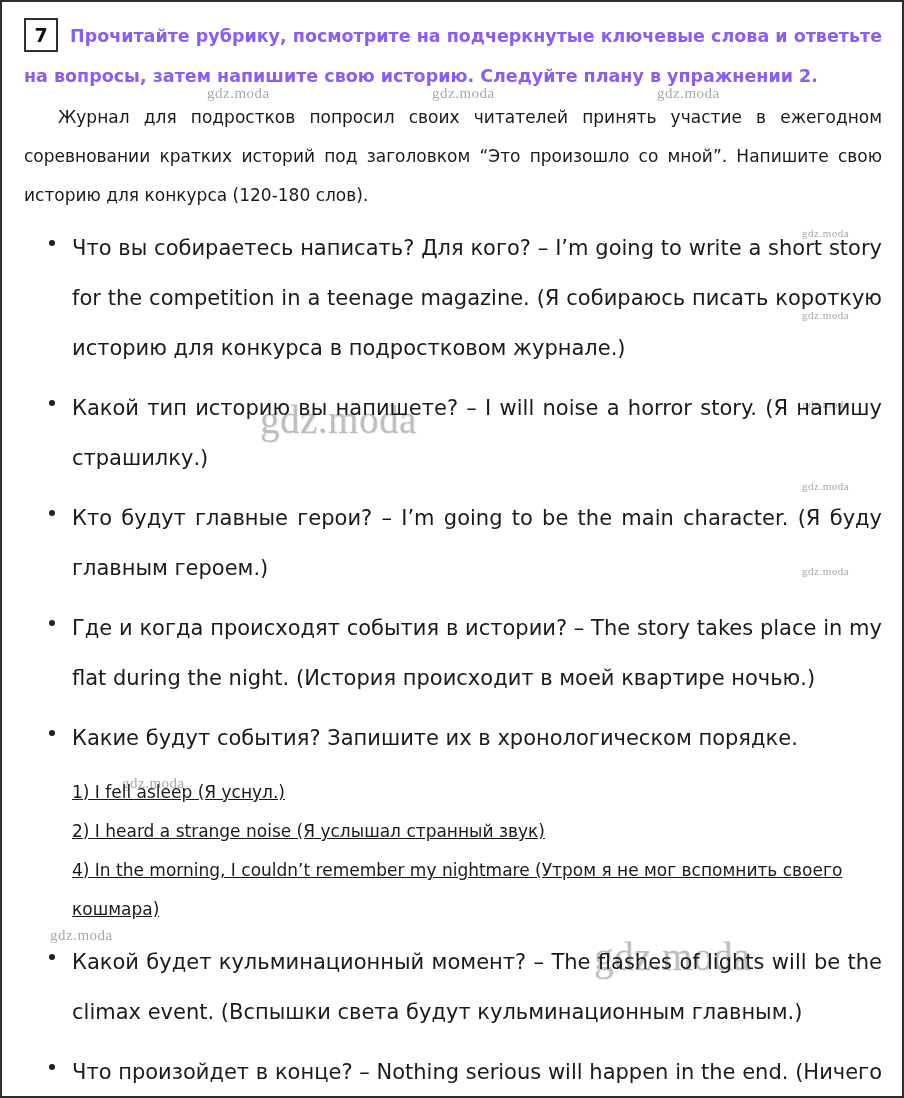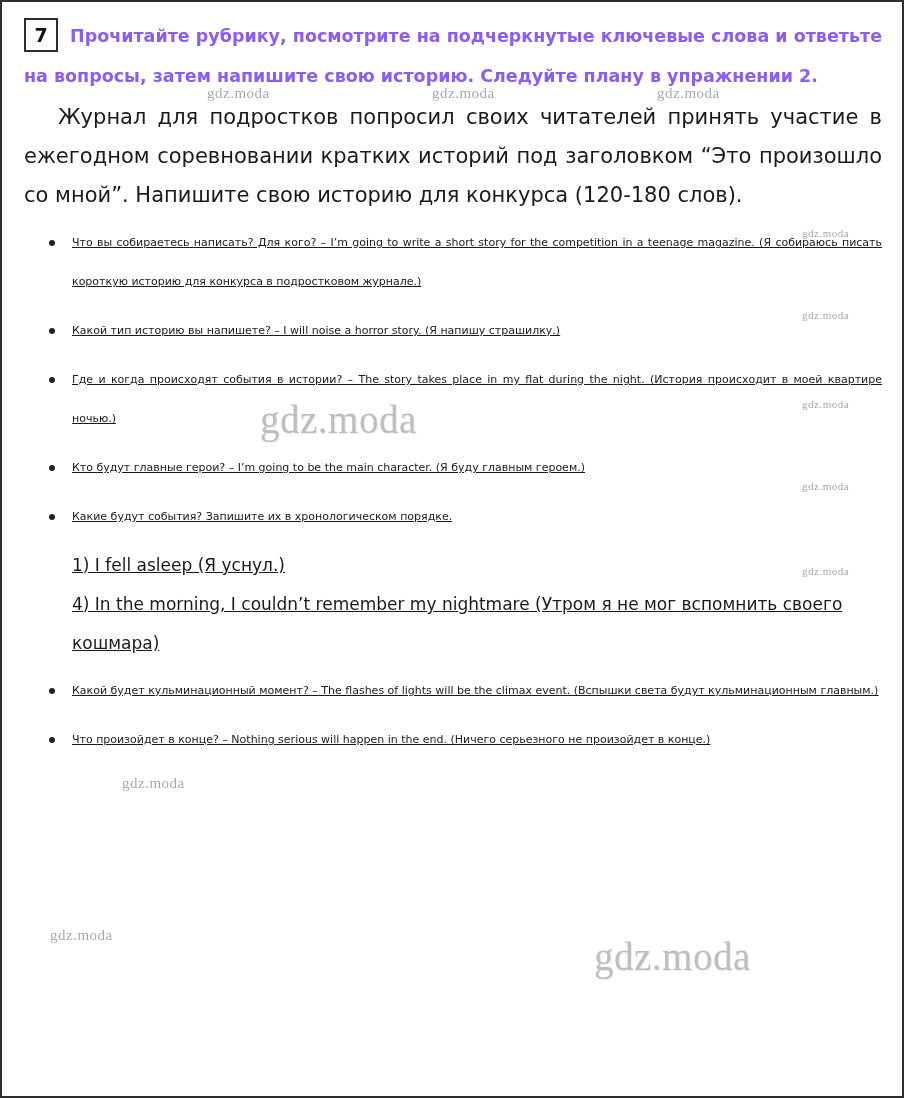--- a/index.html
+++ b/index.html
@@ -49,43 +49,42 @@
     font-size: 17.5px;
     line-height: 40px;
     text-align: justify;
     text-align-last: left;
     color: #8b5cf6;
     margin: 0;
   }
 
   .intro {
     clear: both;
-    font-size: 21px;
+    font-size: 17px;
     line-height: 39px;
     text-align: justify;
     text-align-last: left;
     text-indent: 34px;
     margin: 2px 0 0 0;
     color: #1a1a1a;
   }
 
   ul.bullets {
     list-style: none;
     margin: 8px 0 0 0;
     padding: 0;
   }
   ul.bullets > li {
     position: relative;
     padding-left: 48px;
     margin-bottom: 10px;
-    font-size: 11px;
-    line-height: 39px;
+    font-size: 21px;
+    line-height: 50px;
     text-align: justify;
     text-align-last: left;
-    text-decoration: underline;
   }
   ul.bullets > li::before {
     content: "";
     position: absolute;
     left: 25px;
     top: 17px;
     width: 6px;
     height: 6px;
     border-radius: 50%;
     background: #222;
@@ -133,27 +132,28 @@
     <div class="task-head">
       <div class="ex-num">7</div>
       <p class="task-title">Прочитайте рубрику, посмотрите на подчеркнутые ключевые слова и ответьте на вопросы, затем напишите свою историю. Следуйте плану в упражнении 2.</p>
     </div>
 
     <p class="intro">Журнал для подростков попросил своих читателей принять участие в ежегодном соревновании кратких историй под заголовком “Это произошло со мной”. Напишите свою историю для конкурса (120-180 слов).</p>
 
     <ul class="bullets">
       <li>Что вы собираетесь написать? Для кого? – I’m going to write a short story for the competition in a teenage magazine. (Я собираюсь писать короткую историю для конкурса в подростковом журнале.)</li>
       <li>Какой тип историю вы напишете? – I will noise a horror story. (Я напишу страшилку.)</li>
+      <li>Кто будут главные герои? – I’m going to be the main character. (Я буду главным героем.)</li>
       <li>Где и когда происходят события в истории? – The story takes place in my flat during the night. (История происходит в моей квартире ночью.)</li>
-      <li>Кто будут главные герои? – I’m going to be the main character. (Я буду главным героем.)</li>
       <li>Какие будут события? Запишите их в хронологическом порядке.</li>
     </ul>
 
     <ol class="events">
       <li>1) I fell asleep (Я уснул.)</li>
+      <li>2) I heard a strange noise (Я услышал странный звук)</li>
       <li>4) In the morning, I couldn’t remember my nightmare (Утром я не мог вспомнить своего кошмара)</li>
     </ol>
 
     <ul class="bullets">
       <li>Какой будет кульминационный момент? – The flashes of lights will be the climax event. (Вспышки света будут кульминационным главным.)</li>
       <li>Что произойдет в конце? – Nothing serious will happen in the end. (Ничего серьезного не произойдет в конце.)</li>
     </ul>
 
   </div>
 

